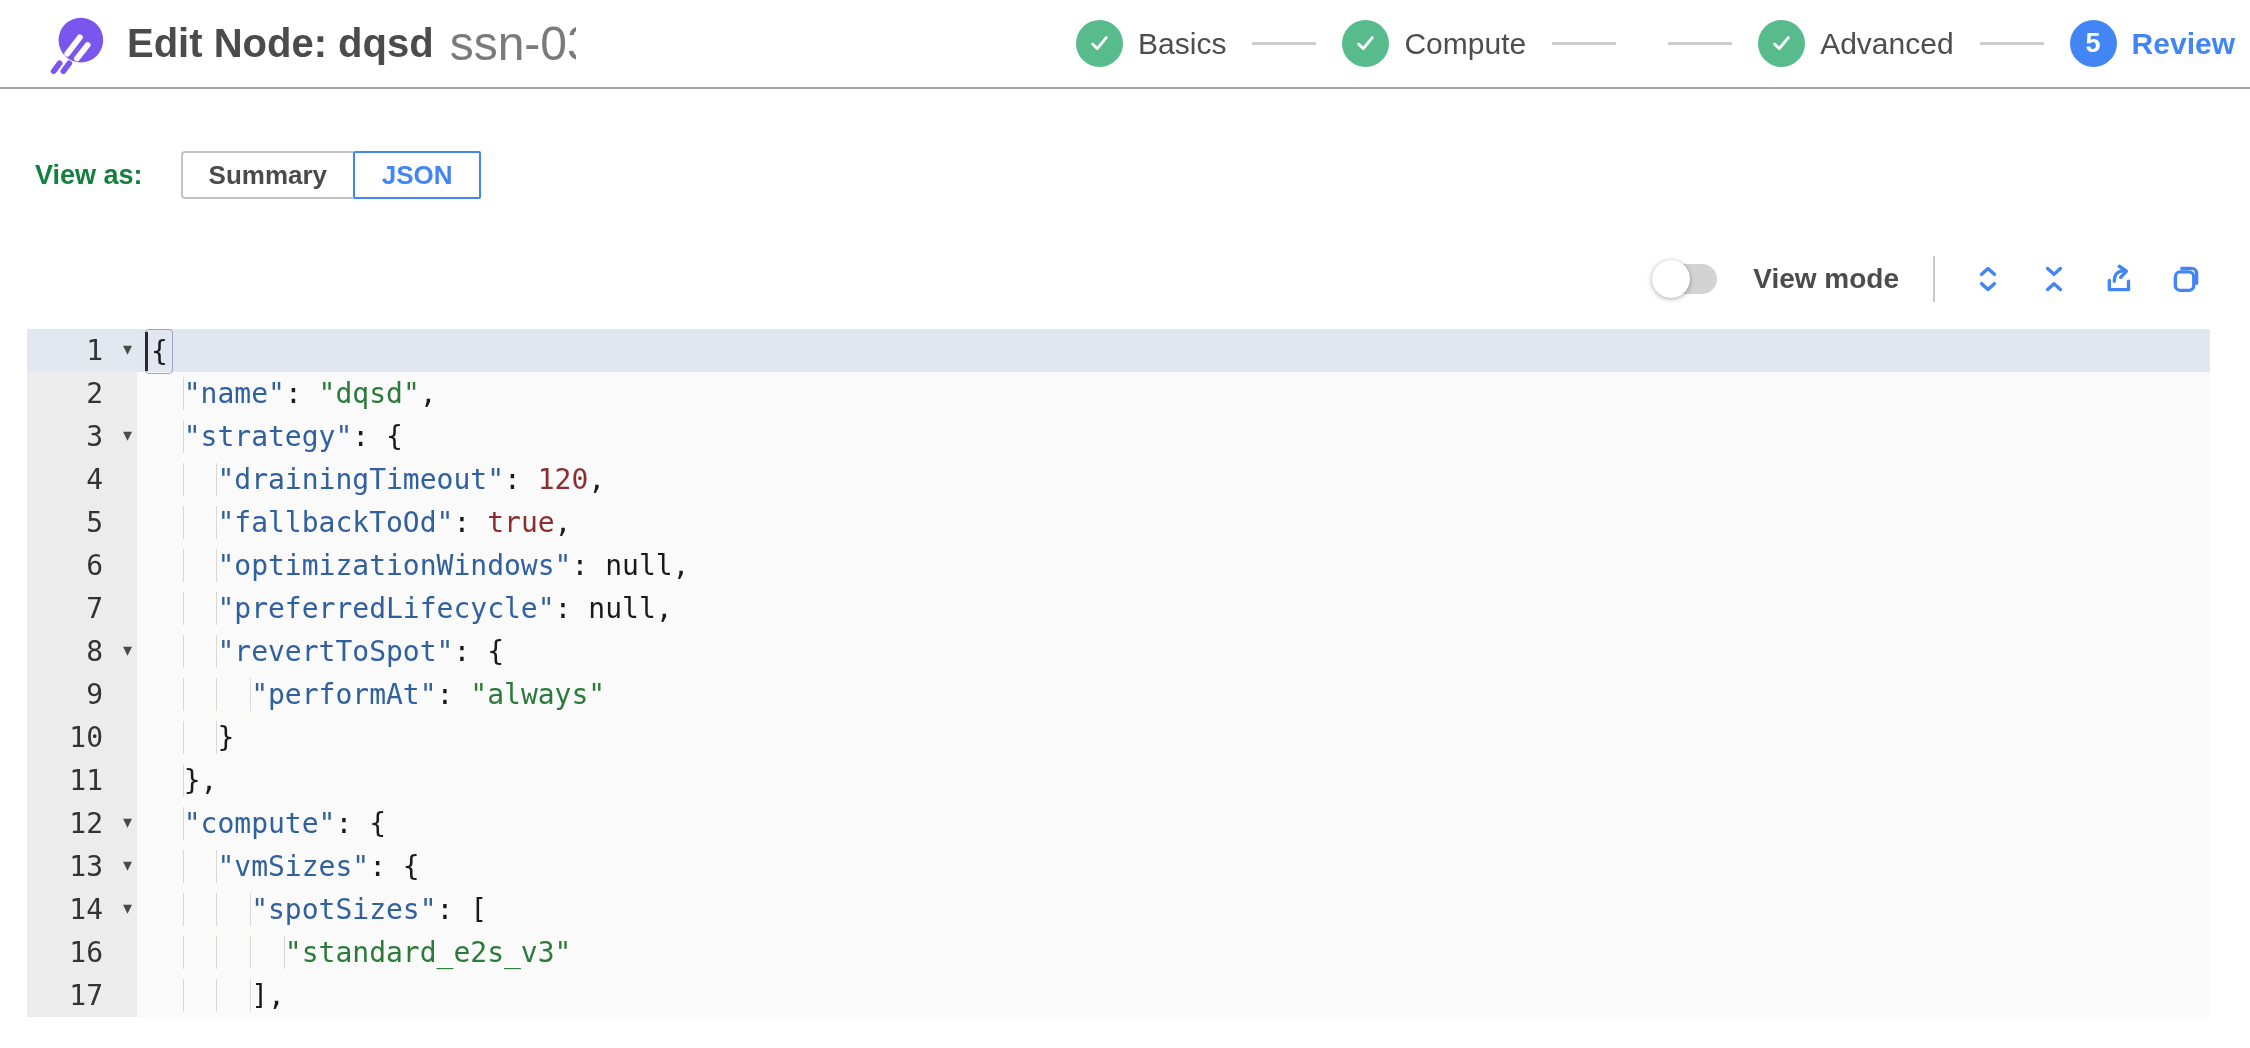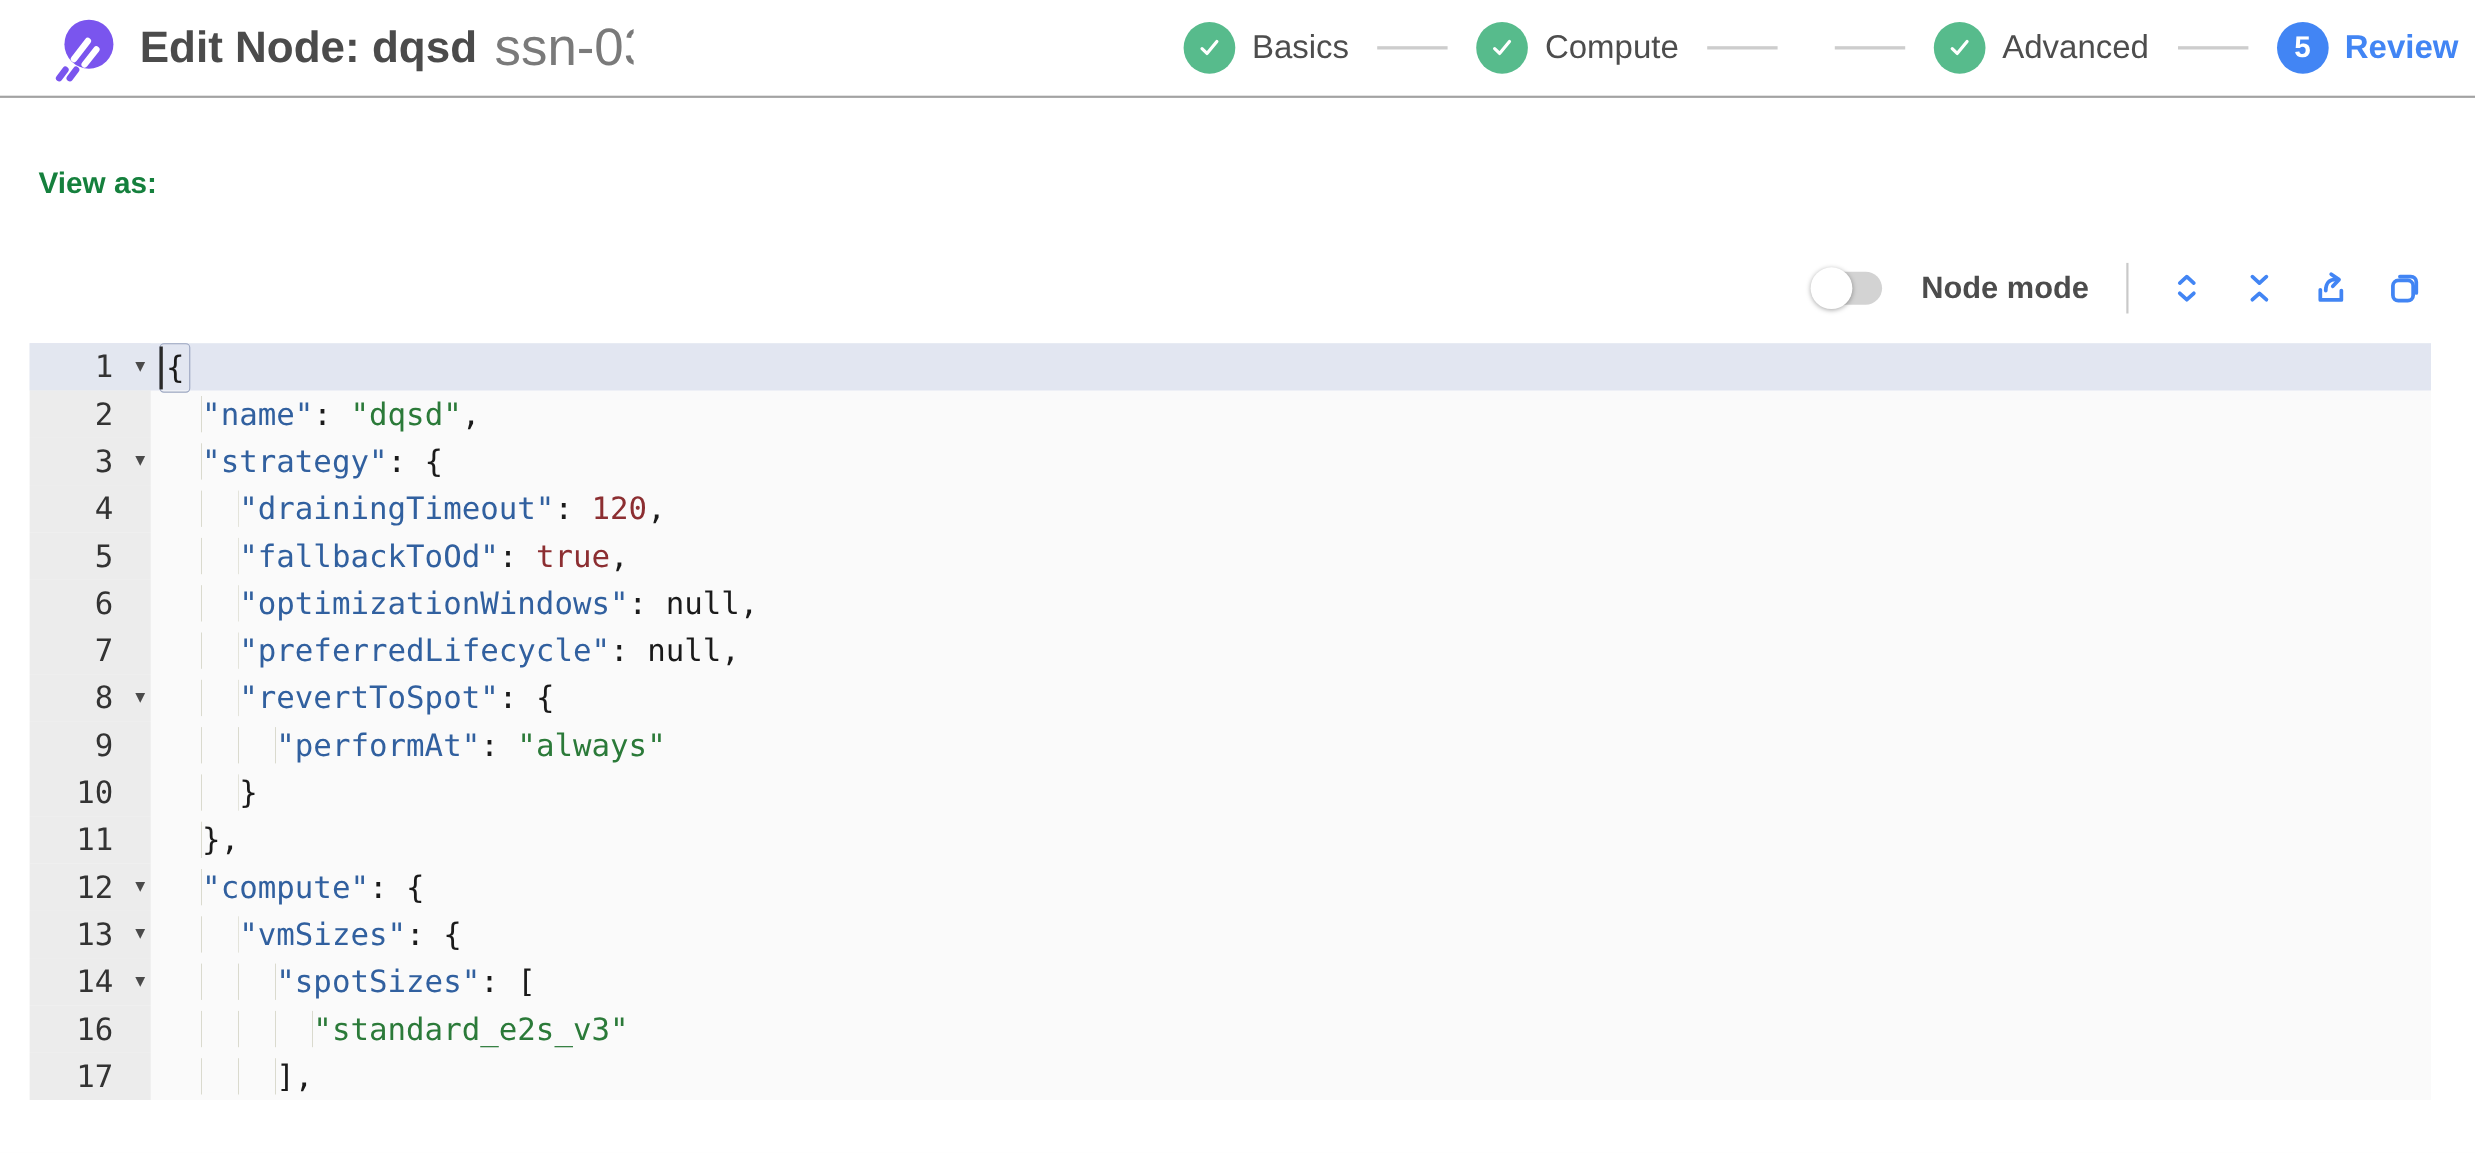--- a/index.html
+++ b/index.html
@@ -124,27 +124,31 @@
       <span class="step-connector"></span>
       <div class="step active">
         <span class="step-badge">5</span>
         <span class="step-label">Review</span>
       </div>
     </div>
 </header>
 
 <div class="view-as">
   <span class="view-as-label">View as:</span>
+  <div class="segmented">
+    <button class="seg-btn unselected">Summary</button>
+    <button class="seg-btn selected">JSON</button>
+  </div>
 </div>
 
 <div class="toolbar">
   <span class="toggle">
     <span class="knob"></span>
   </span>
-  <span class="edit-mode-label">Node mode</span>
+  <span class="edit-mode-label">View mode</span>
   <span class="tb-divider"></span>
   <button class="icon-btn" title="">
     <svg viewBox="0 0 24 24">
       <path d="M7.5 8.7 L12 4.6 L16.5 8.7"></path>
         <path d="M7.5 15.3 L12 19.4 L16.5 15.3"></path>
     </svg>
   </button>
   <button class="icon-btn">
     <svg viewBox="0 0 24 24">
       <path d="M7.5 4.6 L12 8.7 L16.5 4.6"></path>

